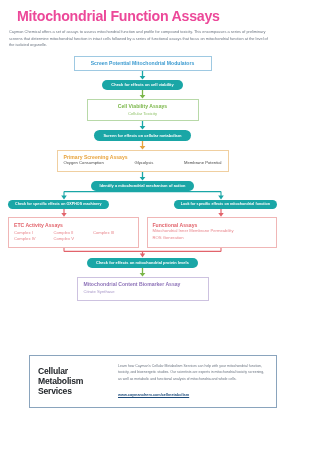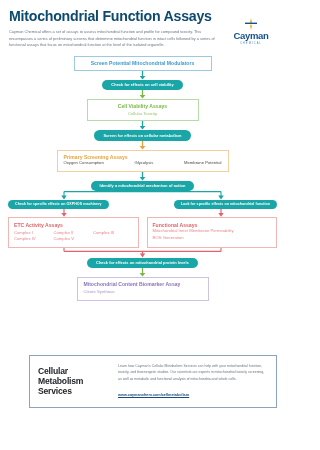--- a/index.html
+++ b/index.html
@@ -9,22 +9,22 @@
     font-family:"Liberation Sans", sans-serif;
     color:#4a4a4a;
     overflow:hidden;
   }
   .page{position:relative;width:285px;height:450px;box-sizing:border-box;padding:0 8px;}
 
   
   .header{display:flex;align-items:flex-start;padding-top:9px;}
   .header-text{flex:1;padding-left:1px;}
   .title{
-    font-size:14.2px;font-weight:bold;color:#0c4a6e;
-    letter-spacing:-0.25px;line-height:1.05;margin:0 0 5px 0;
+    font-size:14.2px;font-weight:bold;color:#ec4899;
+    letter-spacing:-0.25px;line-height:1.05;margin:0 0 5px 8px;
   }
   .intro{
     font-size:3.9px;line-height:1.72;color:#6b7480;
     margin:0;padding-right:6px;text-align:left;
   }
   .logo{width:52px;padding-top:8px;text-align:center;flex:0 0 52px;}
   .logo-mark{position:relative;height:14px;}
   .logo-word{font-size:9.5px;font-weight:bold;color:#15528c;letter-spacing:-0.3px;line-height:1;}
   .logo-sub{font-size:2.6px;letter-spacing:1.1px;color:#4b83b8;margin-top:1px;}
 
@@ -118,31 +118,20 @@
 </head>
 <body>
 
 <div class="page">
 
   <div class="header">
     <div class="header-text">
       <div class="title">Mitochondrial Function Assays</div>
       <p class="intro">Cayman Chemical offers a set of assays to assess mitochondrial function and profile for compound toxicity. This encompasses a series of preliminary screens that determine mitochondrial function in intact cells followed by a series of functional assays that focus on mitochondrial function at the level of the isolated organelle.</p>
     </div>
-    <div class="logo">
-      <div class="logo-mark">
-        <svg width="30" height="14" viewBox="0 0 30 14" aria-hidden="true">
-          <path d="M15 1 L16 5 L15 7 L14 5 Z" fill="#e8b23a"></path>
-          <path d="M9 5.6 L21 5.6 L21 7 L9 7 Z" fill="#15528c"></path>
-          <path d="M15 7 L16 9 L15 13 L14 9 Z" fill="#e8b23a"></path>
-        </svg>
-      </div>
-      <div class="logo-word">Cayman</div>
-      <div class="logo-sub">CHEMICAL</div>
-    </div>
   </div>
 
   <div class="flow">
 
     <div class="row">
       <div class="node n-blue" style="width:138px;">
         <div class="node-title">Screen Potential Mitochondrial Modulators</div>
       </div>
     </div>
 

